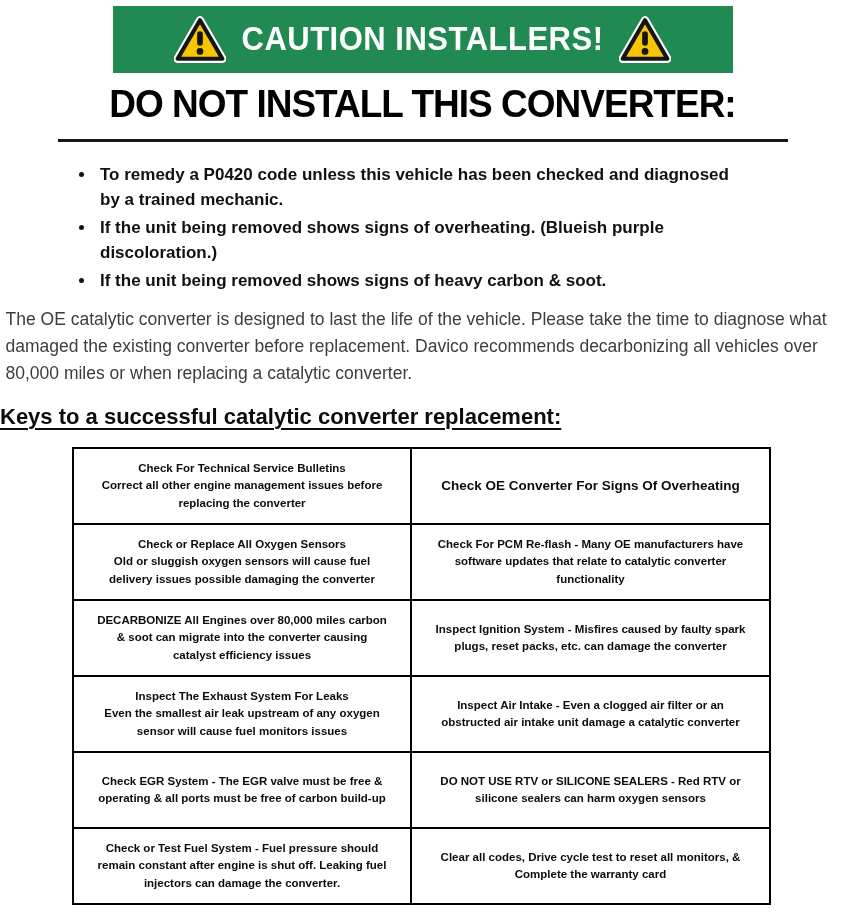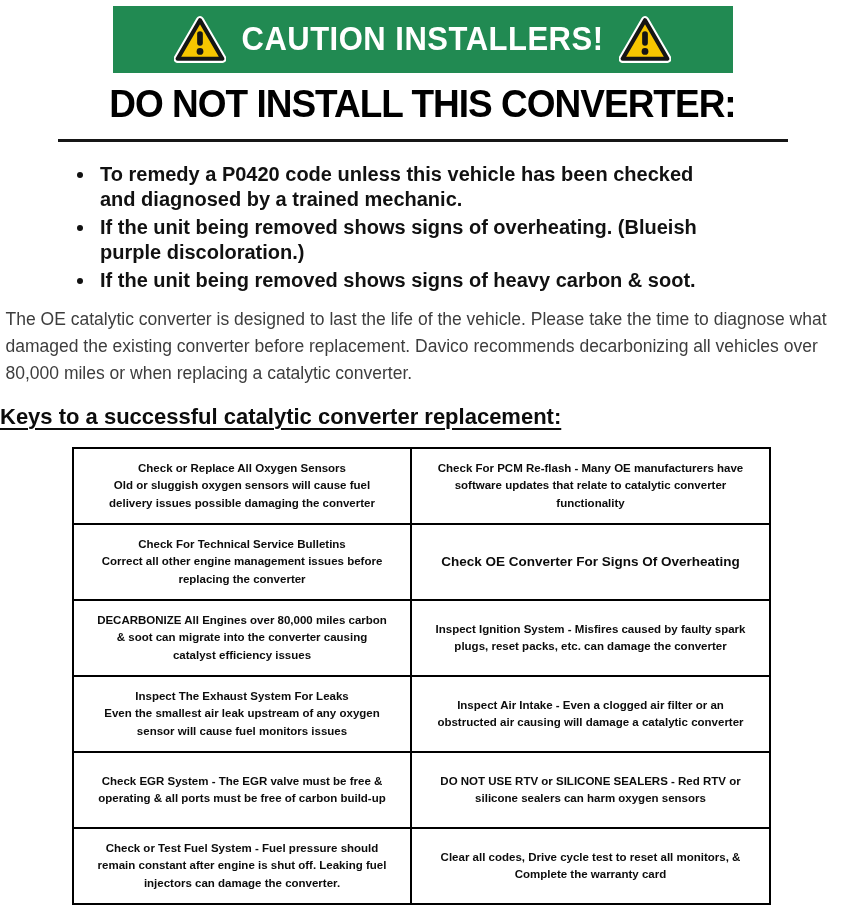--- a/index.html
+++ b/index.html
@@ -28,21 +28,21 @@
     margin:10px 0 0;text-align:center;
     font-size:37px;font-weight:bold;letter-spacing:-1px;color:#000;
     transform:scaleY(1.05);
   }
   .divider{
     width:730px;height:3px;background:#161616;margin:14px auto 0;
   }
   .bullets{
     margin:20px 0 0 74px;padding:0 0 0 22px;
     width:660px;
-    font-weight:bold;font-size:20px;line-height:25px;color:#111;
+    font-weight:bold;font-size:17px;line-height:25px;color:#111;
     list-style:disc outside;
   }
   .bullets li{margin-bottom:3px;padding-left:4px;}
   .paragraph{
     max-width:834px;margin:13px auto 0;text-align:left;
     font-size:17.5px;line-height:27px;font-weight:normal;color:#3d3d3d;
   }
   .keys-heading{
     margin:17px 0 0;
     font-size:22px;font-weight:bold;color:#0c0c0c;
@@ -96,37 +96,37 @@
   <li>If the unit being removed shows signs of heavy carbon &amp; soot.</li>
 </ul>
 
 <p class="paragraph">The OE catalytic converter is designed to last the life of the vehicle. Please take the time to diagnose what damaged the existing converter before replacement. Davico recommends decarbonizing all vehicles over 80,000 miles or when replacing a catalytic converter.</p>
 
 <h2 class="keys-heading">Keys to a successful catalytic converter replacement:</h2>
 
 <table class="checklist">
   <tbody>
     <tr>
+      <td class="left-col">Check For Technical Service Bulletins
+Correct all other engine management issues before replacing the converter</td>
+      <td class="right-col cell-large">Check OE Converter For Signs Of Overheating</td>
+    </tr>
+    <tr>
       <td class="left-col">Check or Replace All Oxygen Sensors
 Old or sluggish oxygen sensors will cause fuel delivery issues possible damaging the converter</td>
       <td class="right-col">Check For PCM Re-flash - Many OE manufacturers have software updates that relate to catalytic converter functionality</td>
-    </tr>
-    <tr>
-      <td class="left-col">Check For Technical Service Bulletins
-Correct all other engine management issues before replacing the converter</td>
-      <td class="right-col cell-large">Check OE Converter For Signs Of Overheating</td>
     </tr>
     <tr>
       <td class="left-col">DECARBONIZE All Engines over 80,000 miles carbon &amp; soot can migrate into the converter causing catalyst efficiency issues</td>
       <td class="right-col">Inspect Ignition System - Misfires caused by faulty spark plugs, reset packs, etc. can damage the converter</td>
     </tr>
     <tr>
       <td class="left-col">Inspect The Exhaust System For Leaks
 Even the smallest air leak upstream of any oxygen sensor will cause fuel monitors issues</td>
-      <td class="right-col">Inspect Air Intake - Even a clogged air filter or an obstructed air causing will damage a catalytic converter</td>
+      <td class="right-col">Inspect Air Intake - Even a clogged air filter or an obstructed air intake unit damage a catalytic converter</td>
     </tr>
     <tr>
       <td class="left-col">Check EGR System - The EGR valve must be free &amp; operating &amp; all ports must be free of carbon build-up</td>
       <td class="right-col">DO NOT USE RTV or SILICONE SEALERS - Red RTV or silicone sealers can harm oxygen sensors</td>
     </tr>
     <tr>
       <td class="left-col">Check or Test Fuel System - Fuel pressure should remain constant after engine is shut off.  Leaking fuel injectors can damage the converter.</td>
       <td class="right-col">Clear all codes,  Drive cycle test to reset all monitors, &amp; Complete the warranty card</td>
     </tr>
   </tbody>

